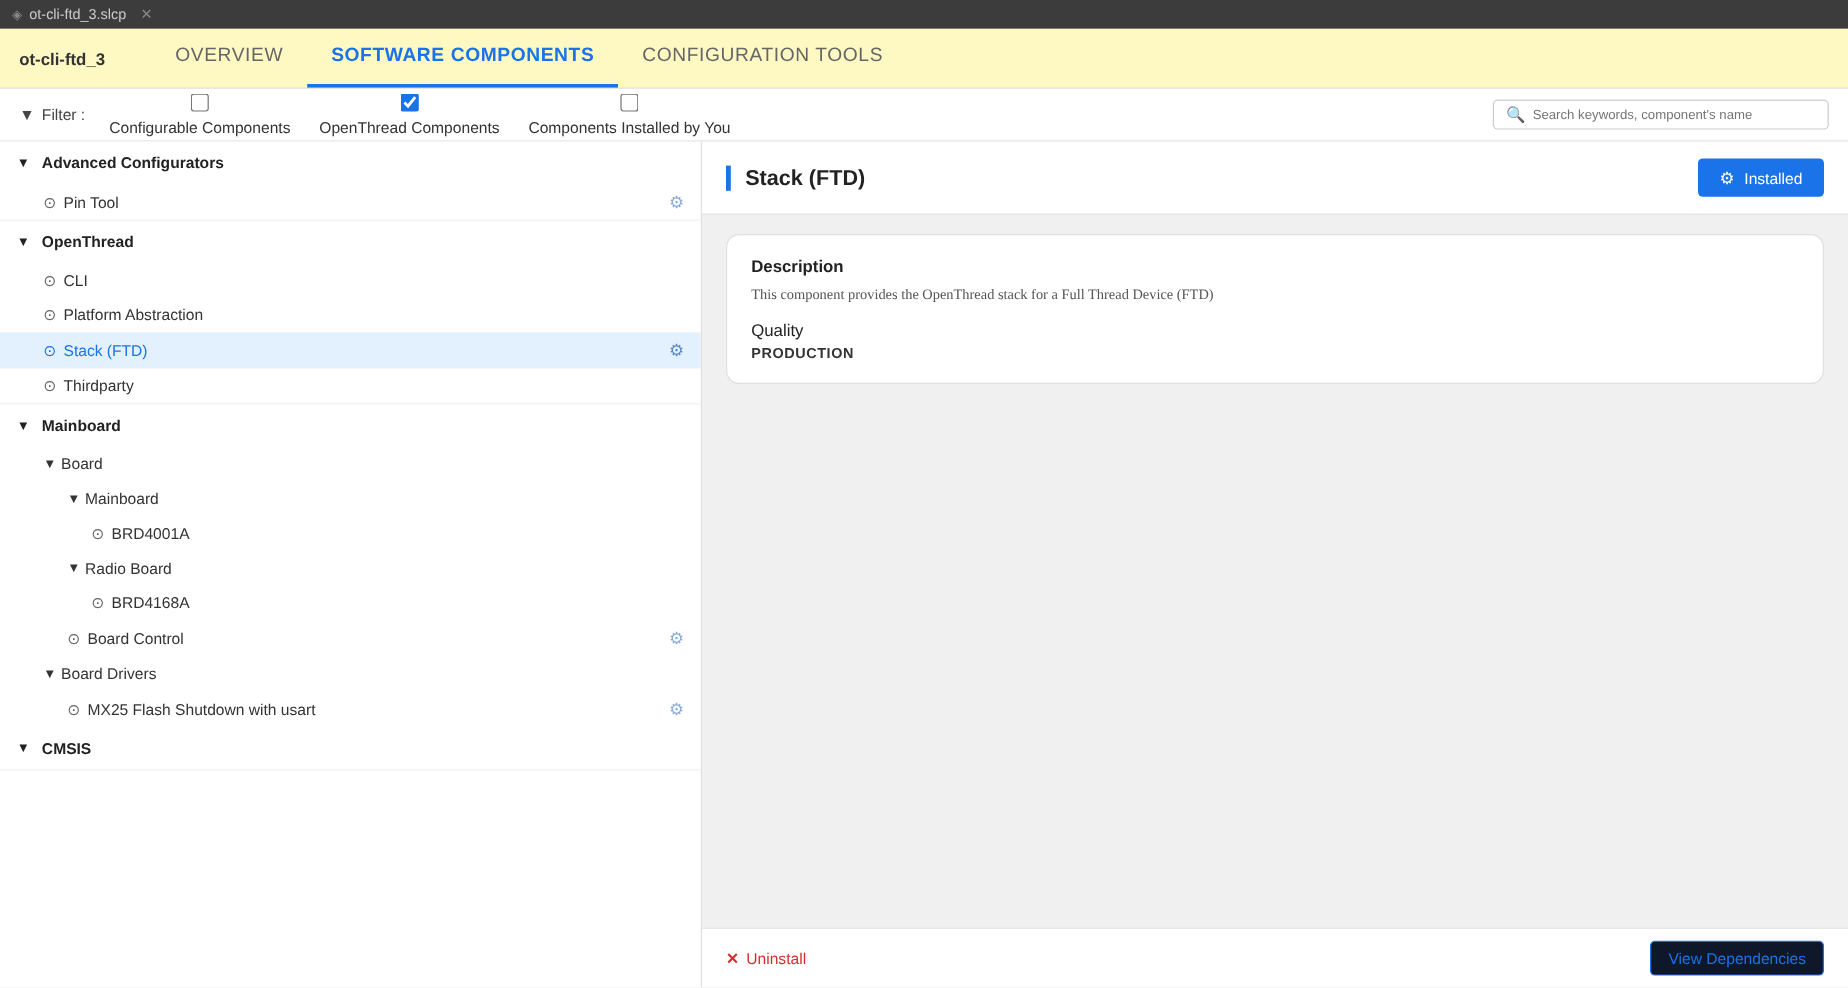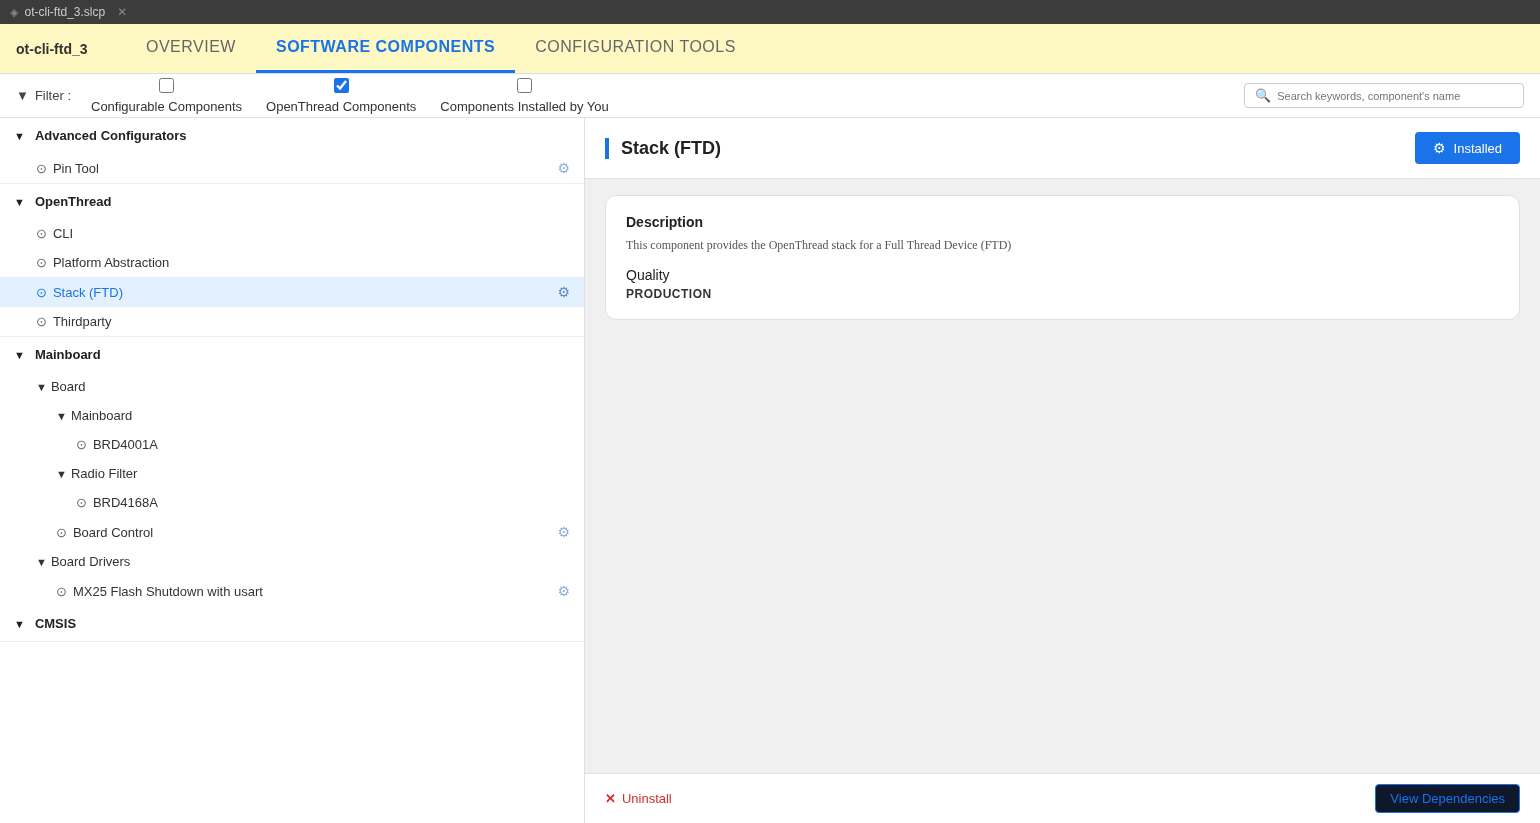--- a/index.html
+++ b/index.html
@@ -373,21 +373,21 @@
         <span class="chevron">▼</span>
         <span>Mainboard</span>
       </div>
       <div class="tree-item indent-3">
         <span class="checked-icon">⊙</span>
         <span>BRD4001A</span>
       </div>
 
       <div class="tree-item indent-2">
         <span class="chevron">▼</span>
-        <span>Radio Filter</span>
+        <span>Radio Board</span>
       </div>
       <div class="tree-item indent-3">
         <span class="checked-icon">⊙</span>
         <span>BRD4168A</span>
       </div>
 
       <div class="tree-item indent-2">
         <span class="checked-icon">⊙</span>
         <span>Board Control</span>
         <span class="gear-icon">⚙</span>

